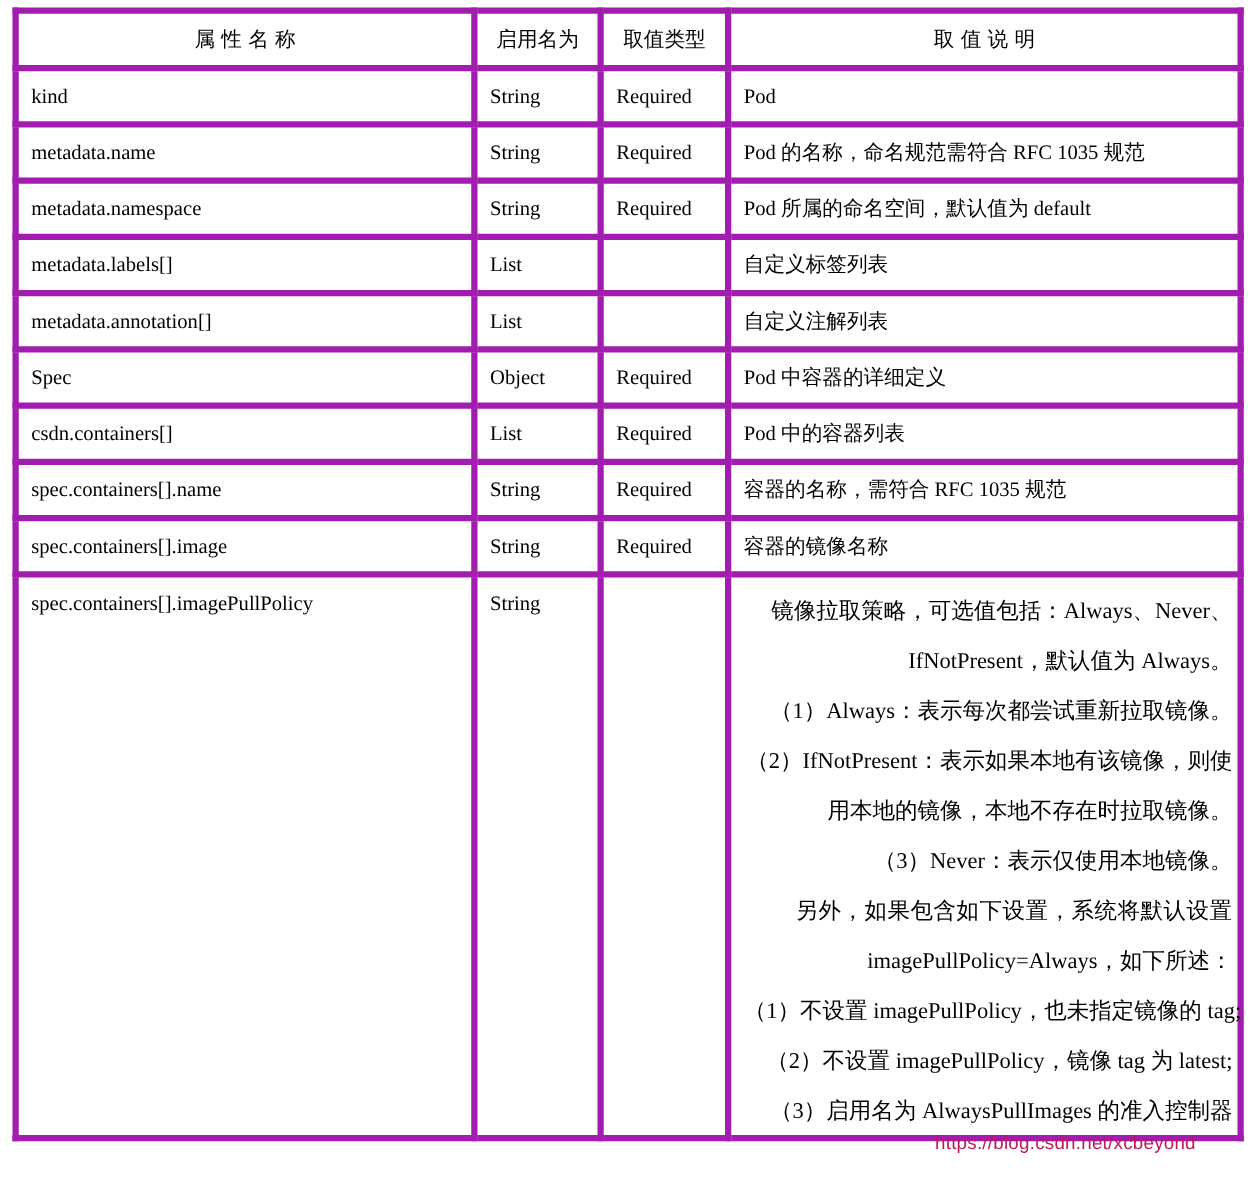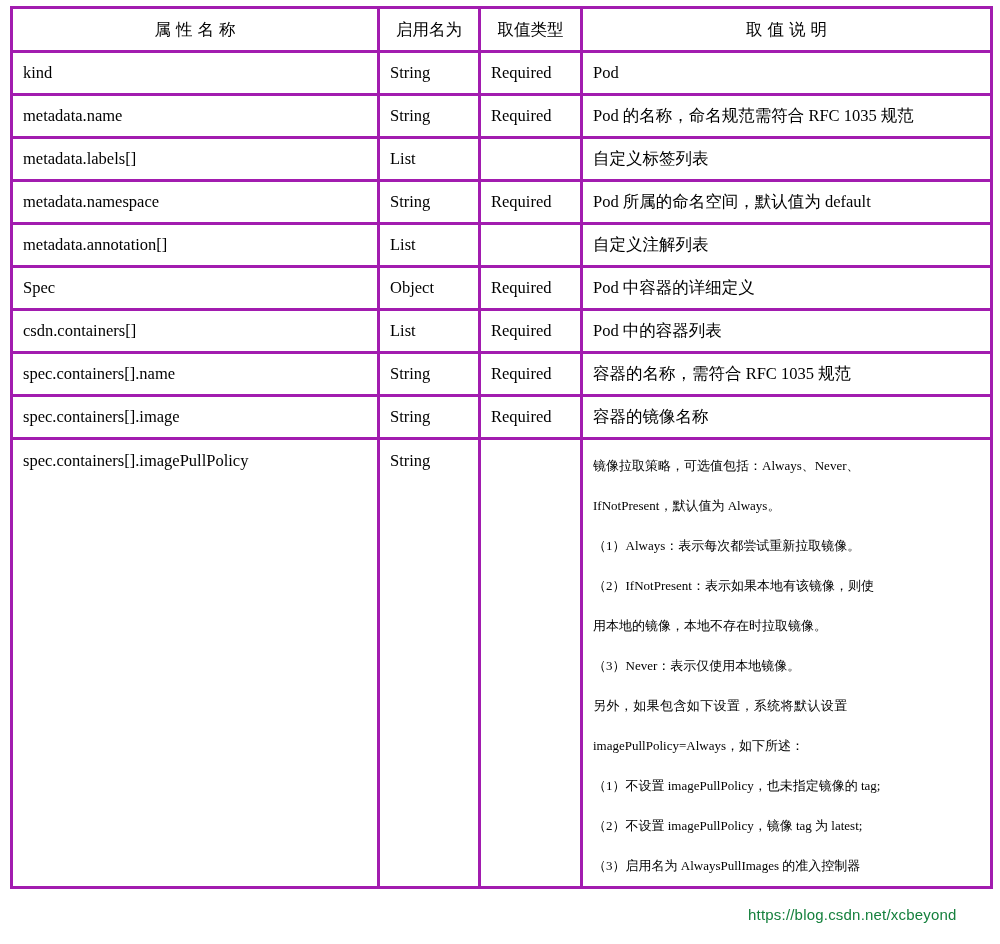--- a/index.html
+++ b/index.html
@@ -29,21 +29,21 @@
     top: 6px;
     width: 980px;
     border-collapse: collapse;
     table-layout: fixed;
     background: #ffffff;
     border: 3px solid #111111;
   }
 
   table.spec-table td,
   table.spec-table th {
-    border: 3px solid #a21caf;
+    border: 5px solid #a21caf;
     padding: 0 10px;
     font-weight: normal;
     font-size: 16.5px;
     vertical-align: middle;
     background: #ffffff;
     line-height: 1.3;
   }
 
   
   col.c-attr { width: 367px; }
@@ -92,33 +92,34 @@
     padding-right: 4px;
   }
   .desc-lines {
     display: block;
   }
   .desc-lines .dl {
     display: block;
     height: 40px;
     line-height: 40px;
     white-space: nowrap;
-    font-size: 13px;
+    font-size: 18px;
+    text-align: right;
   }
   .desc-lines .dl.justify-wide {
     letter-spacing: 0.4px;
   }
 
   .watermark {
     position: absolute;
     left: 748px;
     top: 906px;
     font-family: "Liberation Sans", sans-serif;
     font-size: 15px;
-    color: #15803d;
+    color: #be185d;
     letter-spacing: 0.2px;
     white-space: nowrap;
     pointer-events: none;
   }
 </style>
 </head>
 <body>
 
 <div class="page">
 
@@ -144,30 +145,30 @@
         <td class="cell-req">Required</td>
         <td class="cell-desc">Pod</td>
       </tr>
       <tr class="data-row">
         <td class="cell-attr">metadata.name</td>
         <td class="cell-type">String</td>
         <td class="cell-req">Required</td>
         <td class="cell-desc">Pod 的名称，命名规范需符合 RFC 1035 规范</td>
       </tr>
       <tr class="data-row">
+        <td class="cell-attr">metadata.namespace</td>
+        <td class="cell-type">String</td>
+        <td class="cell-req">Required</td>
+        <td class="cell-desc">Pod 所属的命名空间，默认值为 default</td>
+      </tr>
+      <tr class="data-row">
         <td class="cell-attr">metadata.labels[]</td>
         <td class="cell-type">List</td>
         <td class="cell-req"></td>
         <td class="cell-desc">自定义标签列表</td>
-      </tr>
-      <tr class="data-row">
-        <td class="cell-attr">metadata.namespace</td>
-        <td class="cell-type">String</td>
-        <td class="cell-req">Required</td>
-        <td class="cell-desc">Pod 所属的命名空间，默认值为 default</td>
       </tr>
       <tr class="data-row">
         <td class="cell-attr">metadata.annotation[]</td>
         <td class="cell-type">List</td>
         <td class="cell-req"></td>
         <td class="cell-desc">自定义注解列表</td>
       </tr>
       <tr class="data-row">
         <td class="cell-attr">Spec</td>
         <td class="cell-type">Object</td>

